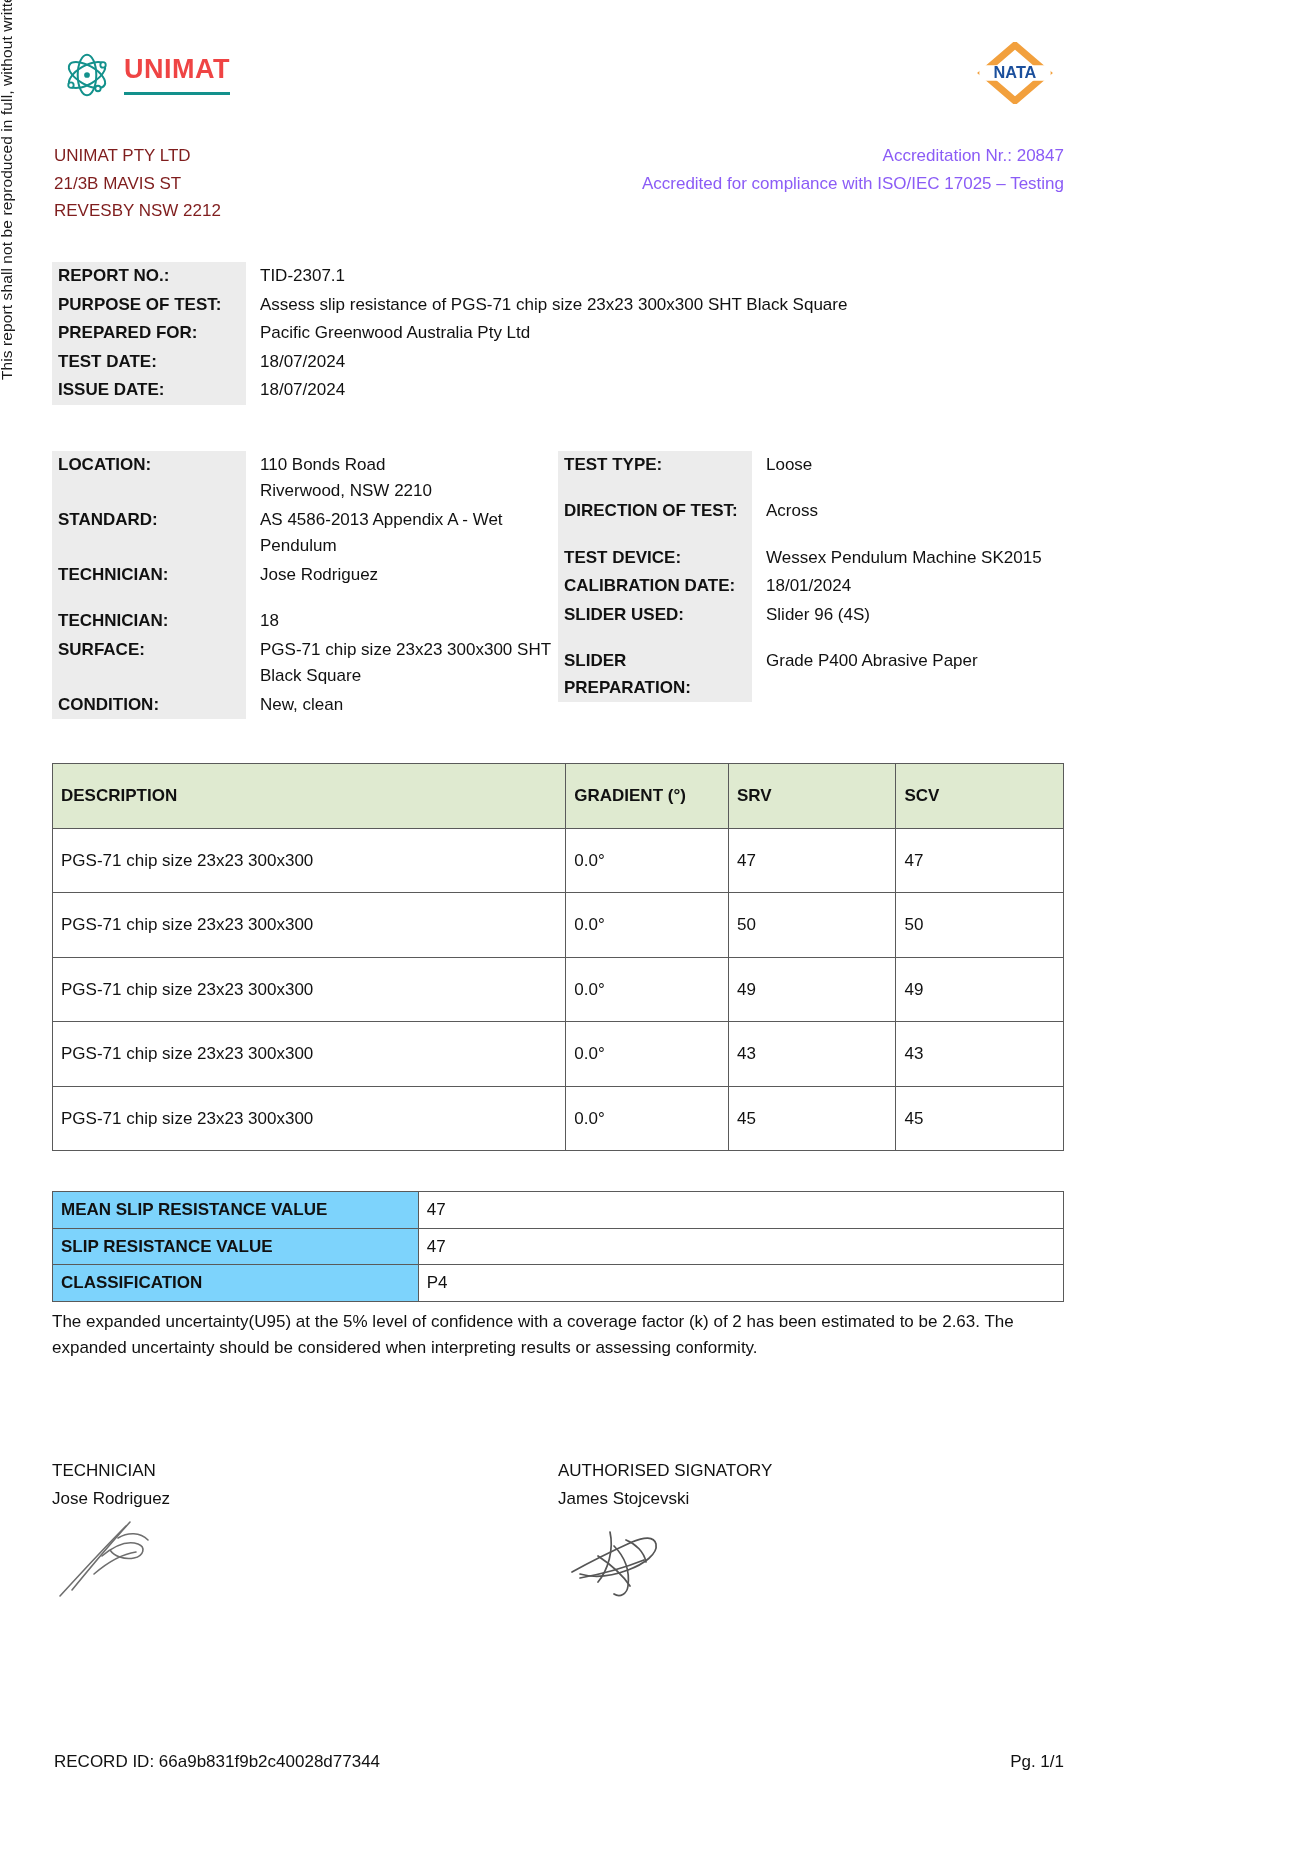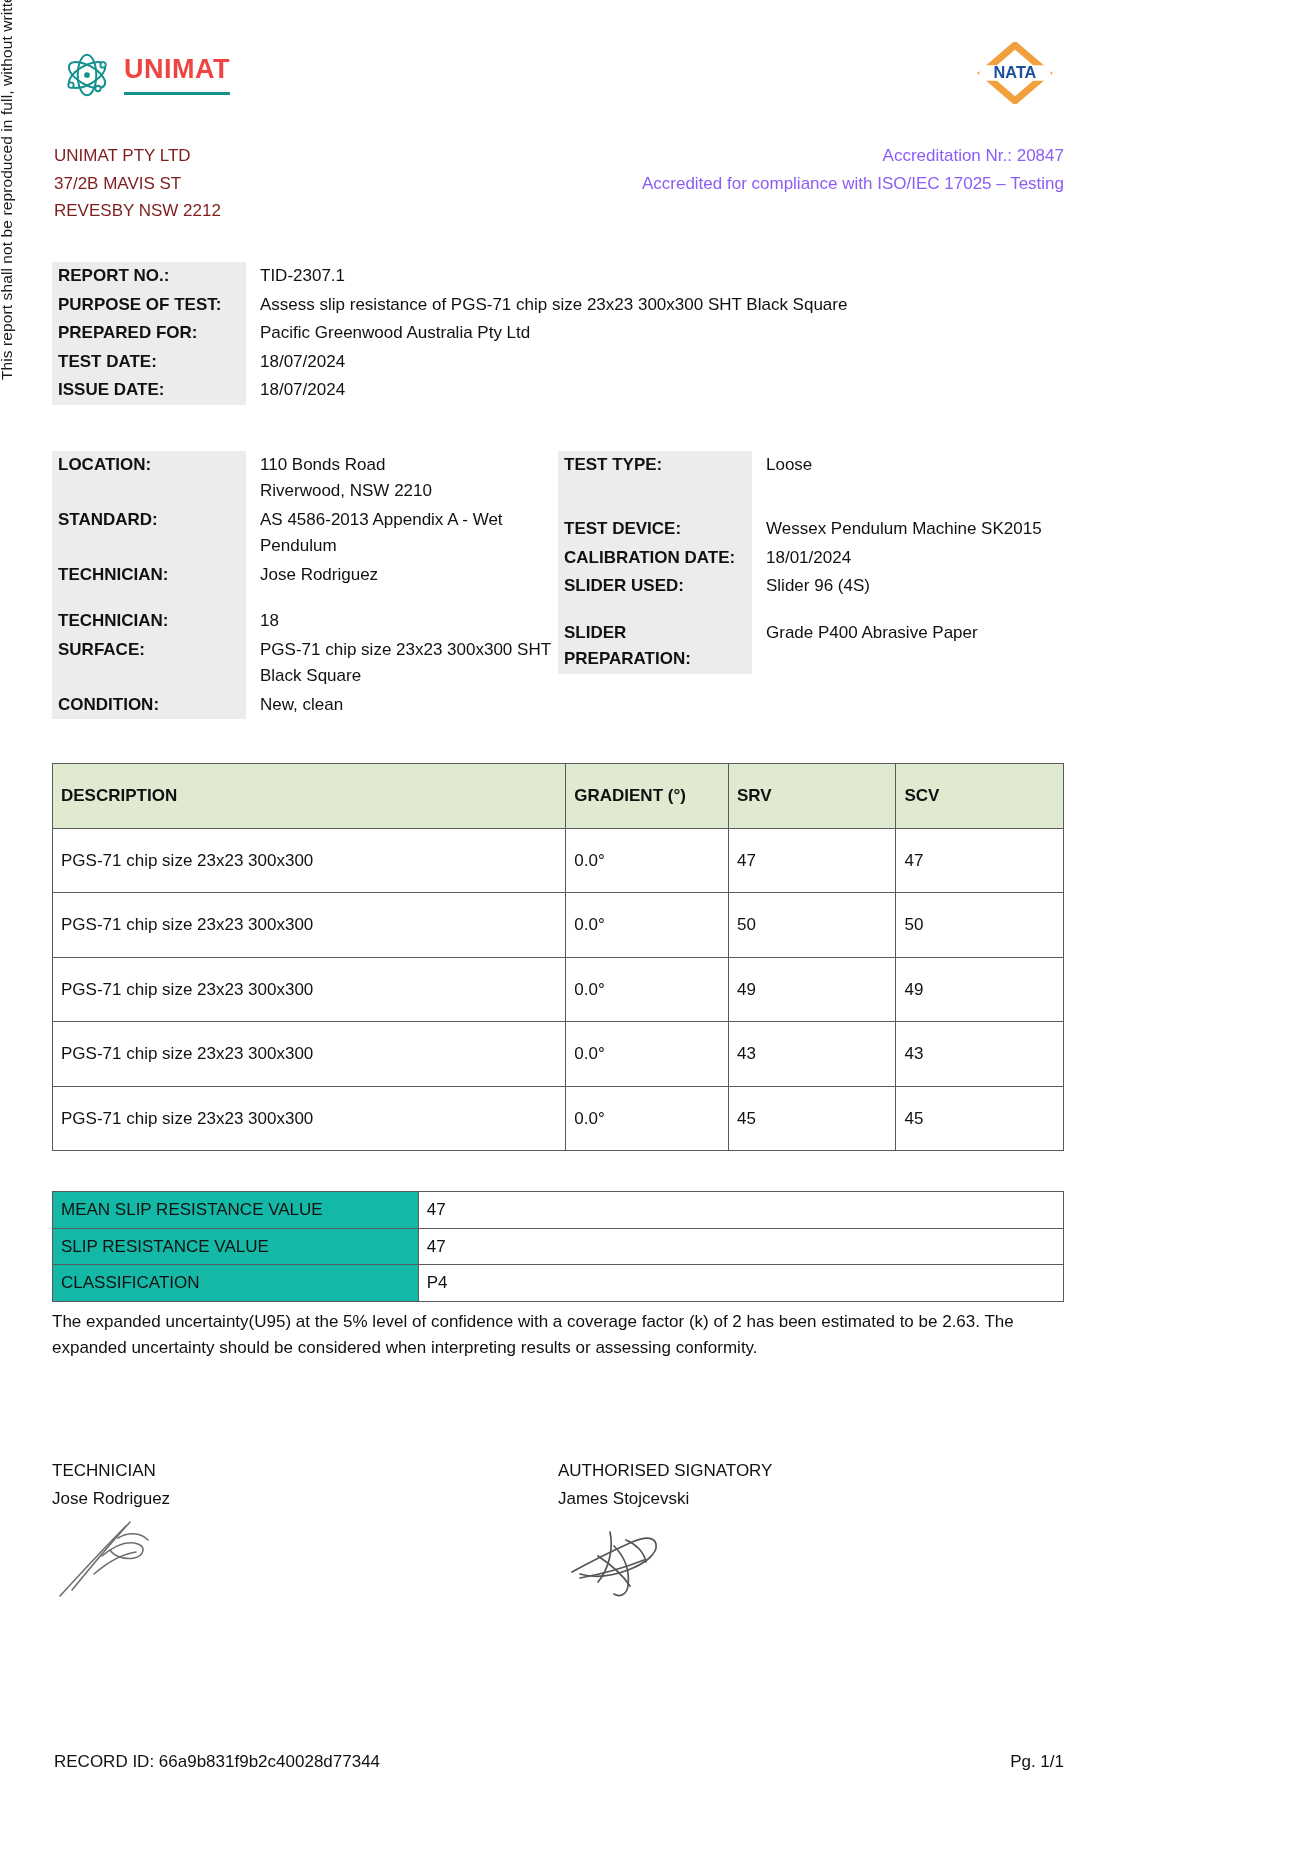--- a/index.html
+++ b/index.html
@@ -186,22 +186,22 @@
     border: 1px solid #5a5a5a;
   }
   .summary td {
     border: 1px solid #5a5a5a;
     font-size: 17px;
     padding: 5px 8px;
     line-height: 1.5;
   }
   .summary .sum-label {
     width: 34.5%;
-    background: #14b8a6;
-    font-weight: normal;
+    background: #7dd3fc;
+    font-weight: bold;
   }
 
   
   .uncert {
     margin-top: 7px;
     font-size: 17px;
     line-height: 1.55;
     color: #111;
   }
 
@@ -257,21 +257,21 @@
         <path d="M50 4 L92 40 L50 76 L8 40 Z" fill="none" stroke="#f2a03d" stroke-width="9"></path>
         <rect x="4" y="30" width="92" height="20" fill="#ffffff"></rect>
         <text x="50" y="47" text-anchor="middle" font-family="Liberation Sans, sans-serif" font-size="21" font-weight="bold" fill="#1b4f9c">NATA</text>
       </svg>
     </div>
   </div>
 
   <div class="addr-row">
     <div class="addr">
       <div>UNIMAT PTY LTD</div>
-      <div>37/2B MAVIS ST</div>
+      <div>21/3B MAVIS ST</div>
       <div>REVESBY NSW 2212</div>
     </div>
     <div class="accred">
       <div>Accreditation Nr.: 20847</div>
       <div>Accredited for compliance with ISO/IEC 17025 – Testing</div>
     </div>
   </div>
 
   <table class="meta-table">
     <tbody>
@@ -338,20 +338,24 @@
     <div class="det-col">
       <table class="det-table">
         <tbody>
           <tr>
             <td class="det-label">TEST TYPE:</td>
             <td class="det-value">Loose</td>
           </tr>
           <tr class="det-spacer">
             <td class="det-label"></td>
             <td class="det-value"></td>
+          </tr>
+          <tr>
+            <td class="det-label">DIRECTION OF TEST:</td>
+            <td class="det-value">Across</td>
           </tr>
           <tr class="det-spacer">
             <td class="det-label"></td>
             <td class="det-value"></td>
           </tr>
           <tr>
             <td class="det-label">TEST DEVICE:</td>
             <td class="det-value">Wessex Pendulum Machine SK2015</td>
           </tr>
           <tr>

